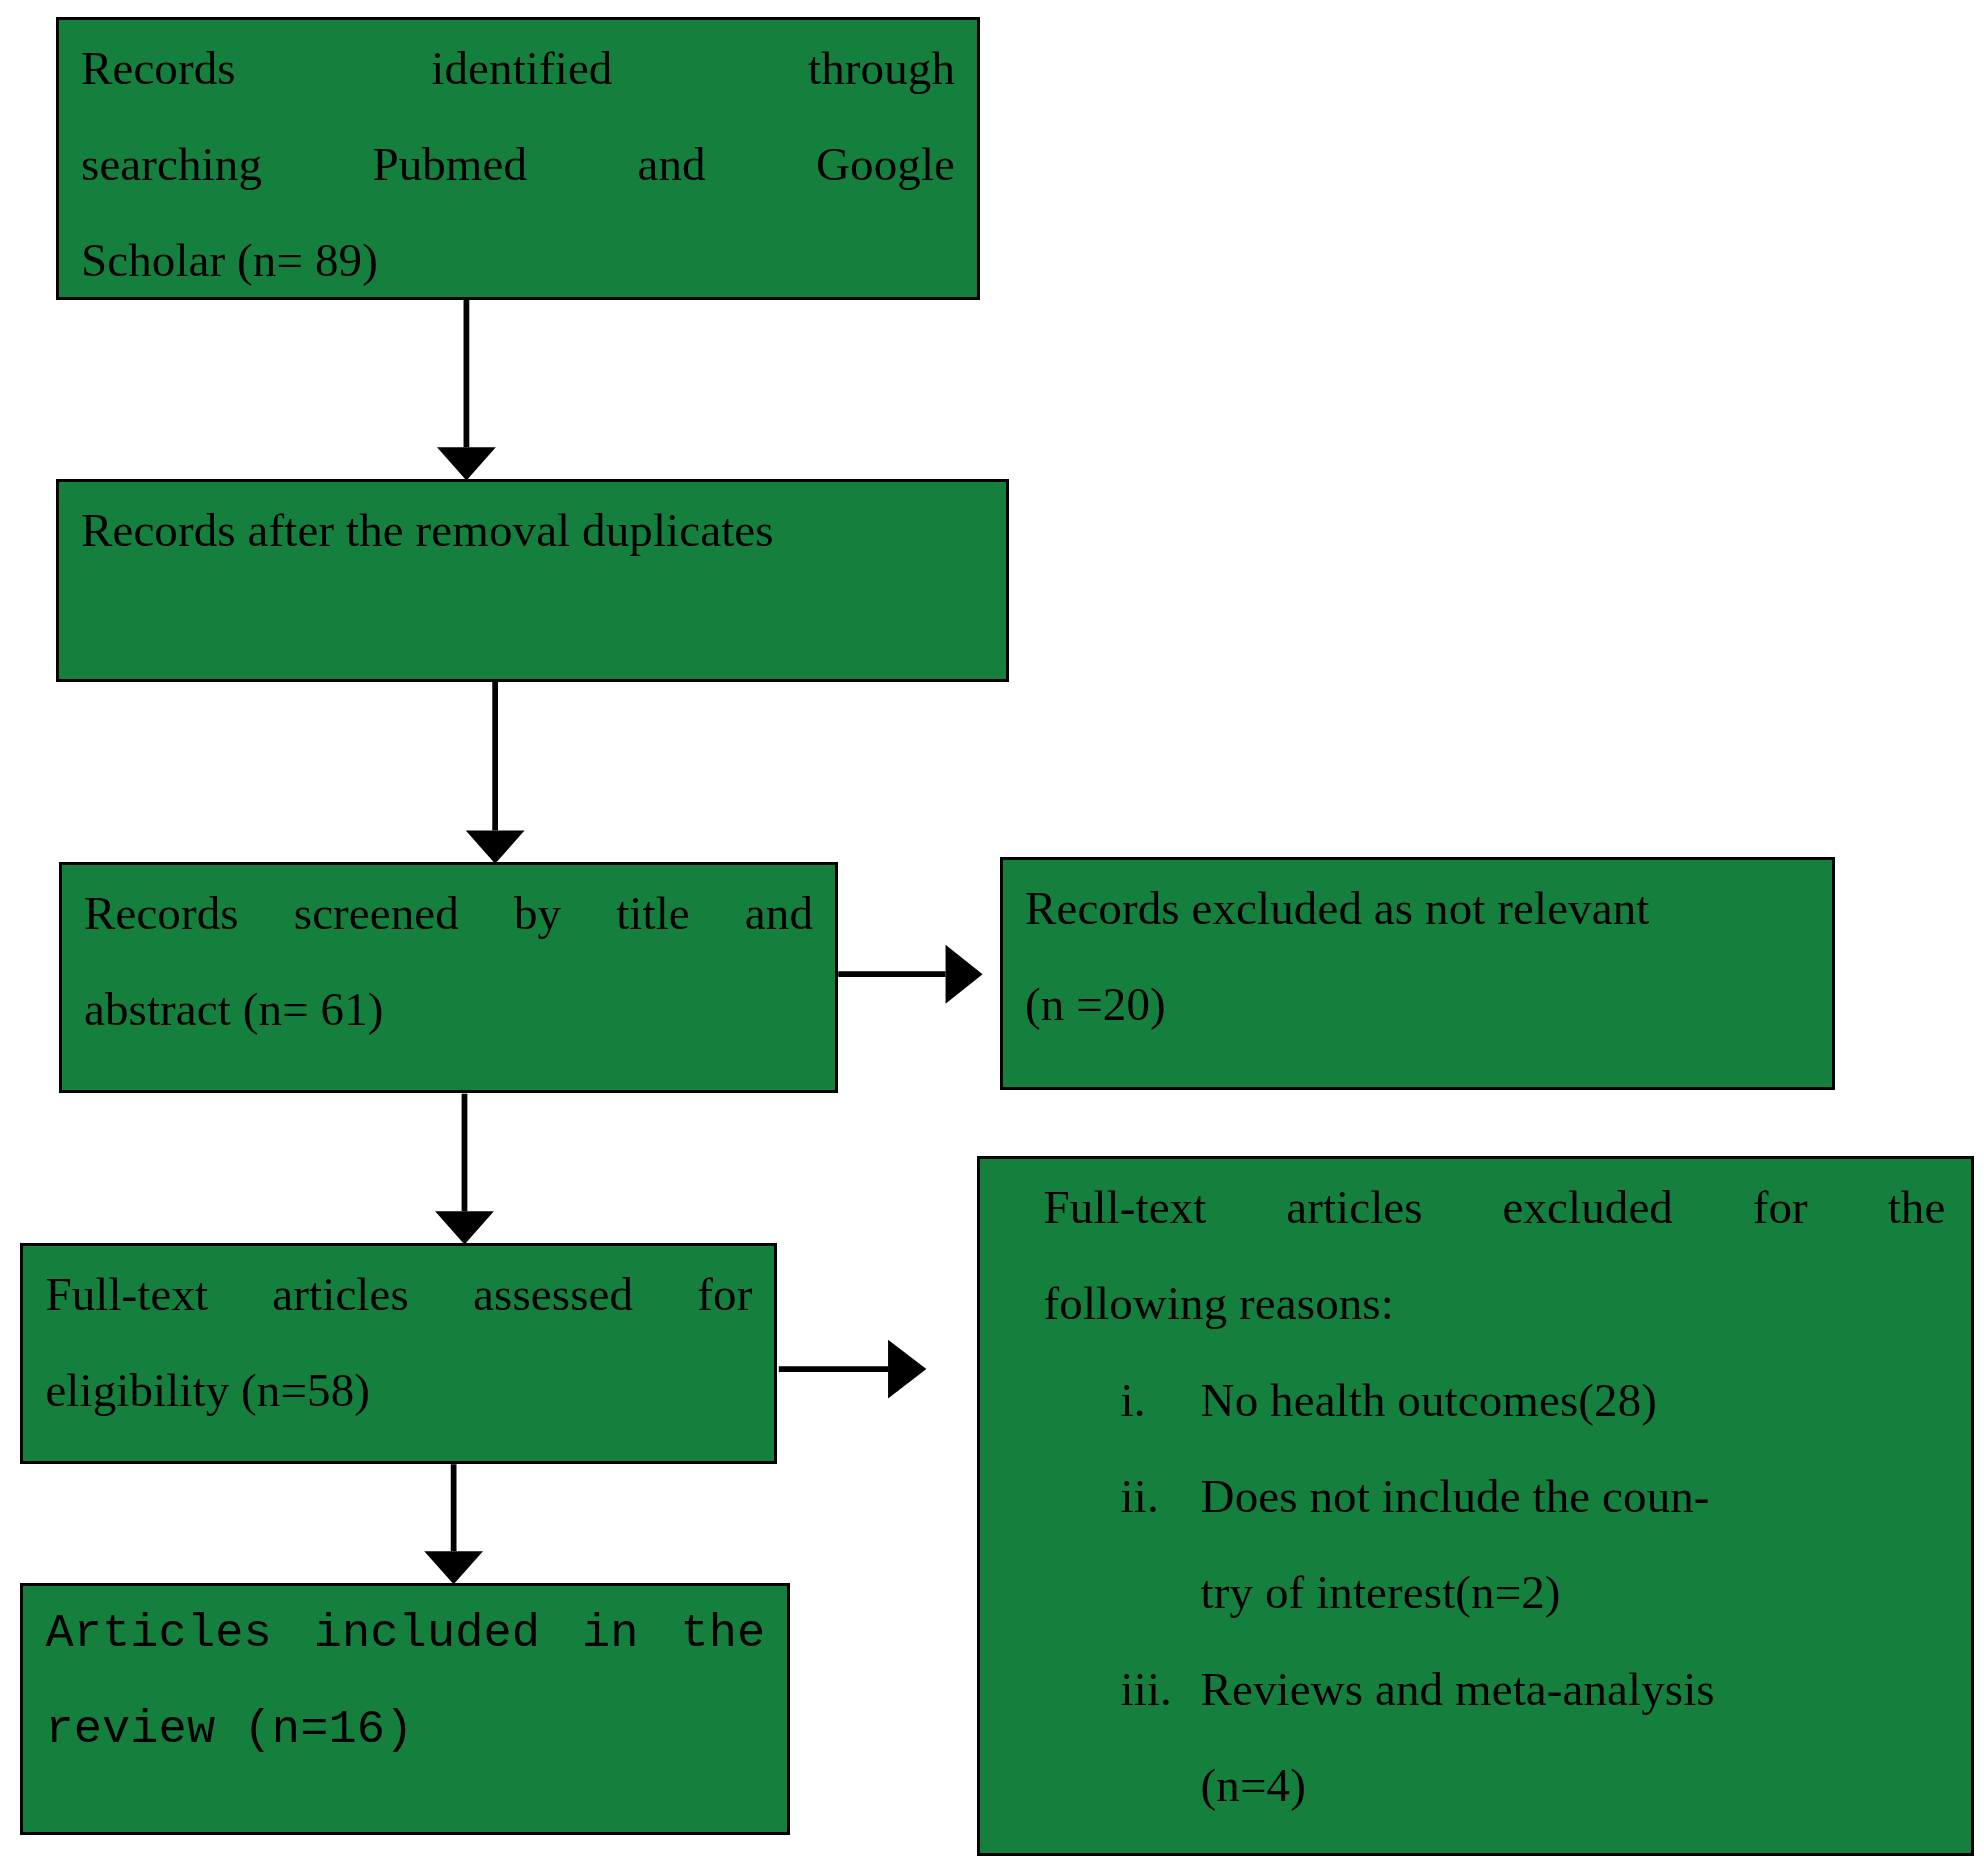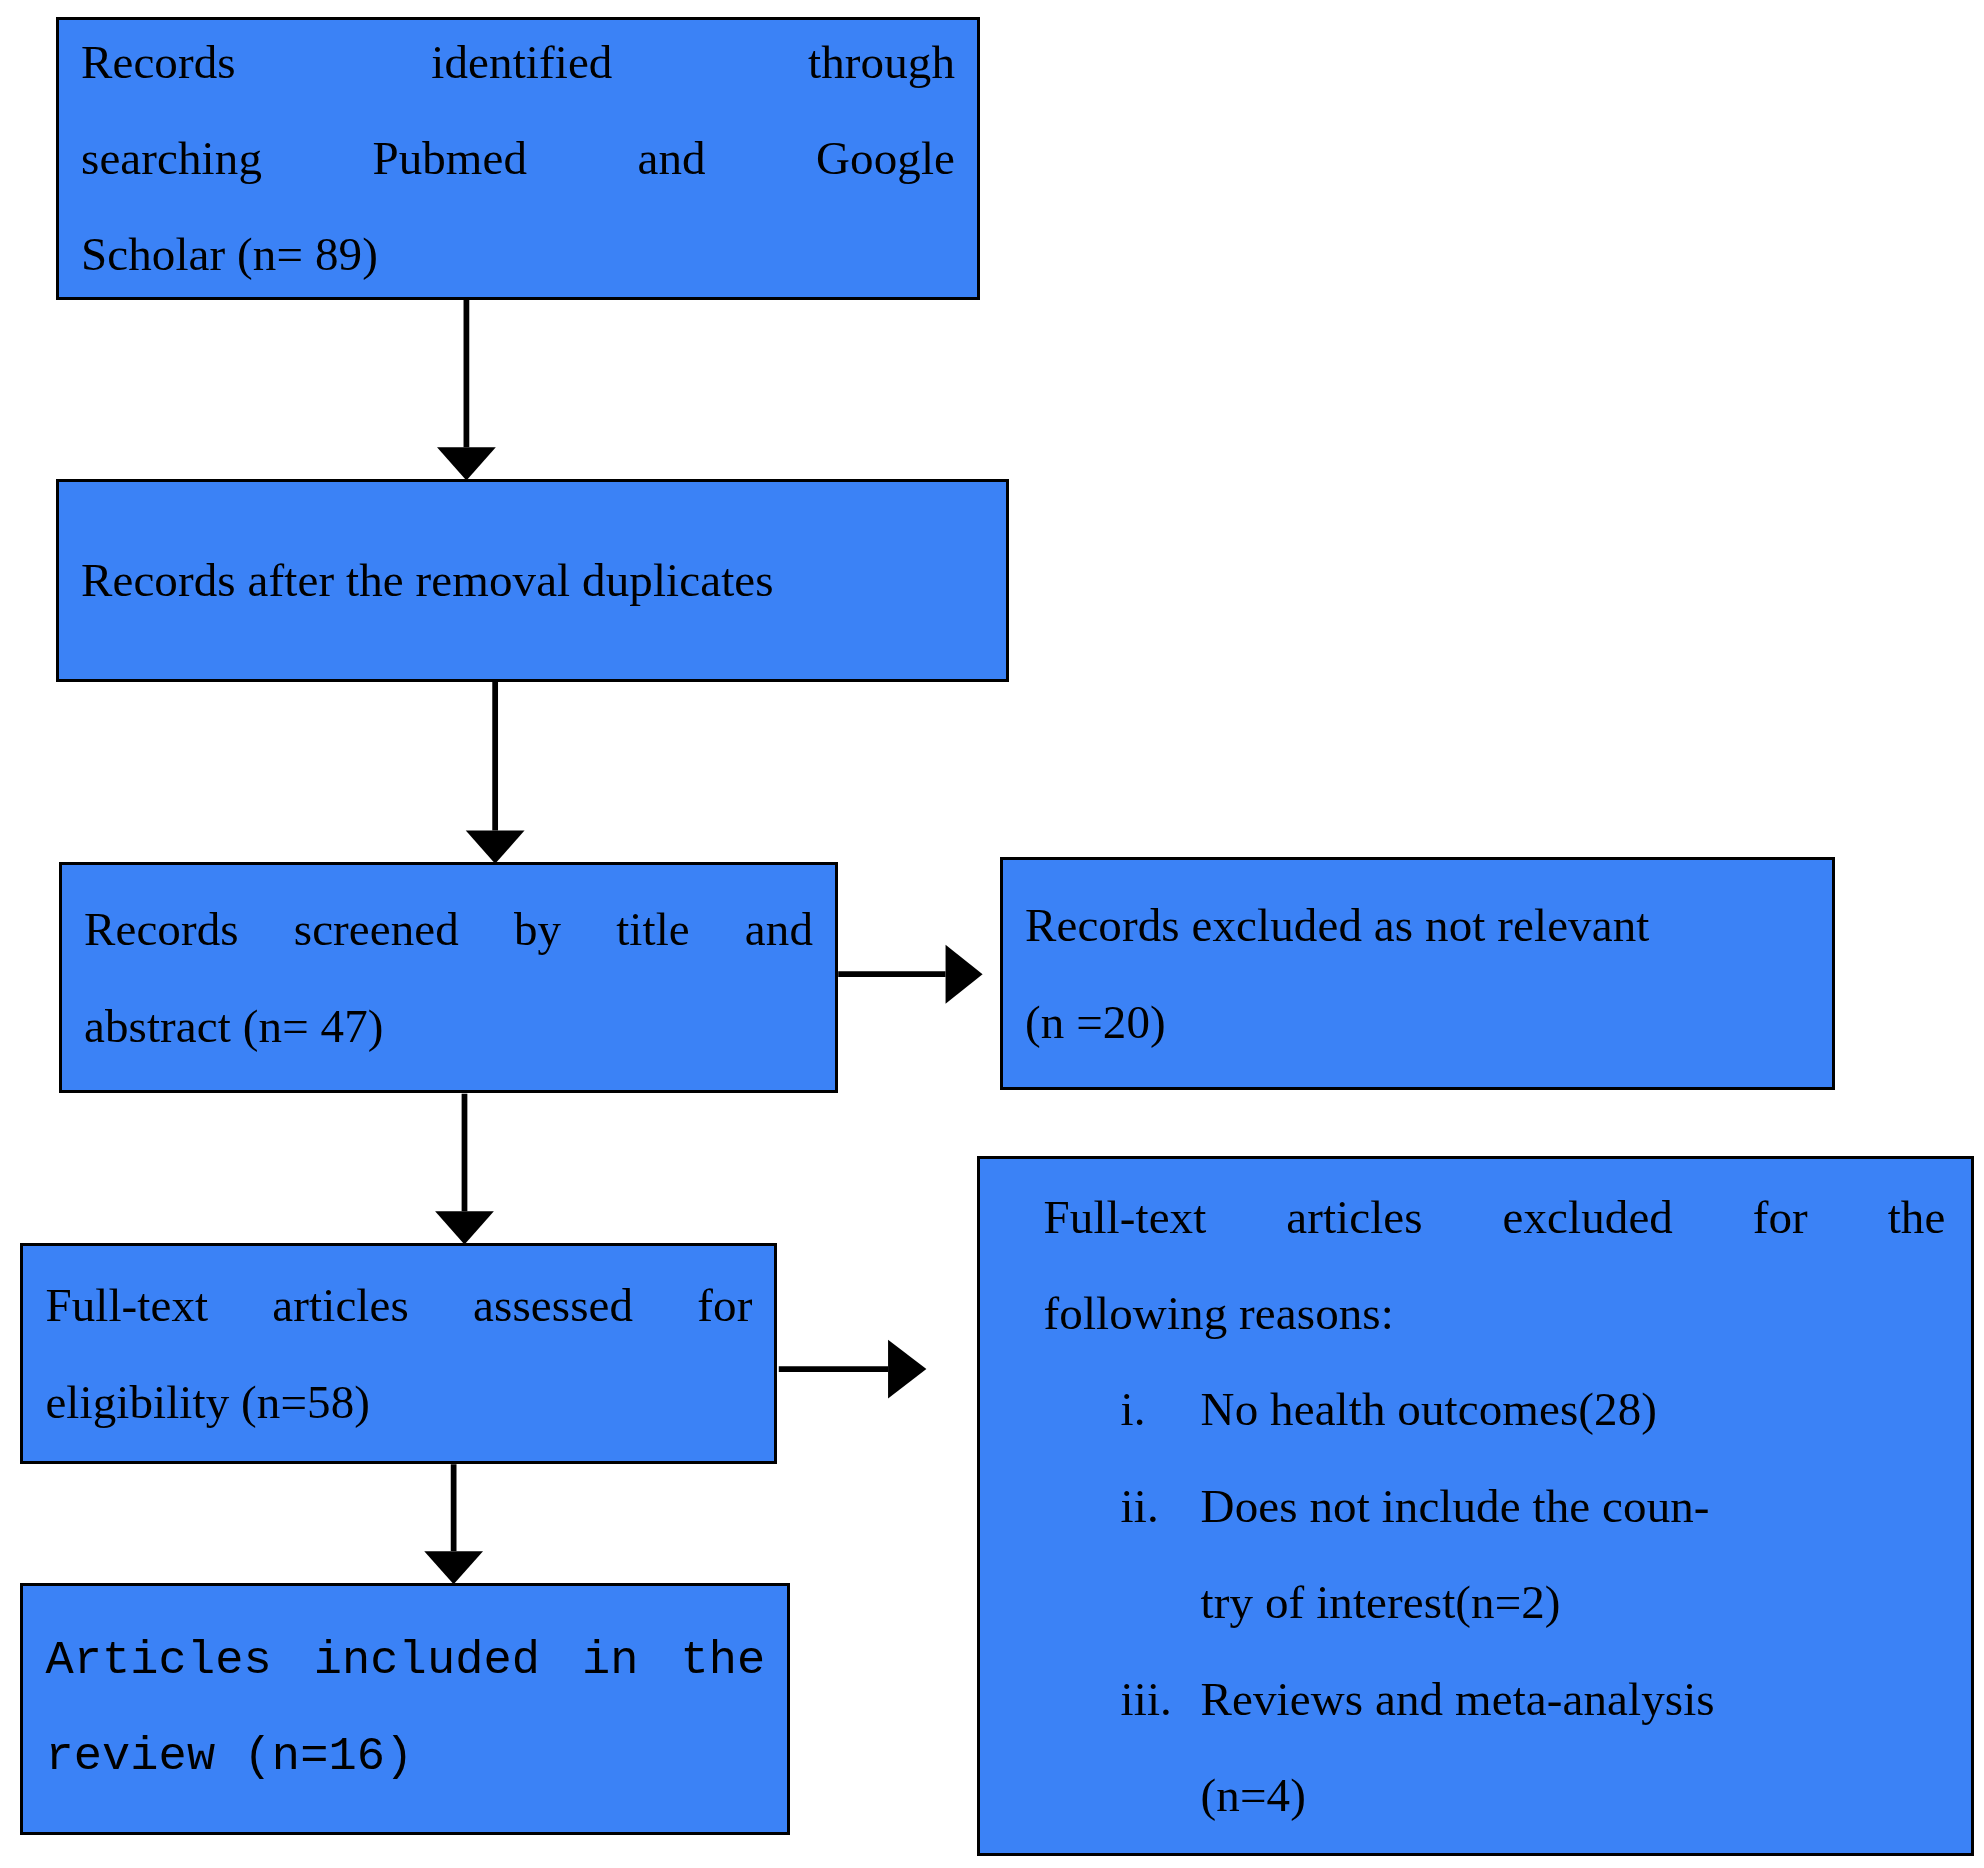--- a/index.html
+++ b/index.html
@@ -17,24 +17,23 @@
     height: 1868px;
     background: #ffffff;
     overflow: hidden;
   }
 
   
   .node {
     position: absolute;
     box-sizing: border-box;
     border: 3.2px solid #000000;
-    background: #3b82f6;
+    background: #15803d;
     display: flex;
     flex-direction: column;
-    justify-content: center;
   }
   .node .body {
     padding: 0 22px;
     font-size: 47px;
     line-height: 2.05;
     text-align: justify;
     text-justify: inter-word;
     letter-spacing: 0.1px;
   }
   
@@ -152,21 +151,21 @@
 
   <div class="node" id="node-dedup">
     <div class="body">
       <span class="last-line">Records after the removal duplicates</span>
     </div>
   </div>
 
   <div class="node" id="node-screened">
     <div class="body">
       <span class="just-line">Records screened by title and</span>
-      <span class="last-line">abstract (n= 47)</span>
+      <span class="last-line">abstract (n= 61)</span>
     </div>
   </div>
 
   <div class="node" id="node-excluded-rel">
     <div class="body">
       <span class="last-line">Records excluded as not relevant</span>
       <span class="last-line">(n =20)</span>
     </div>
   </div>
 

